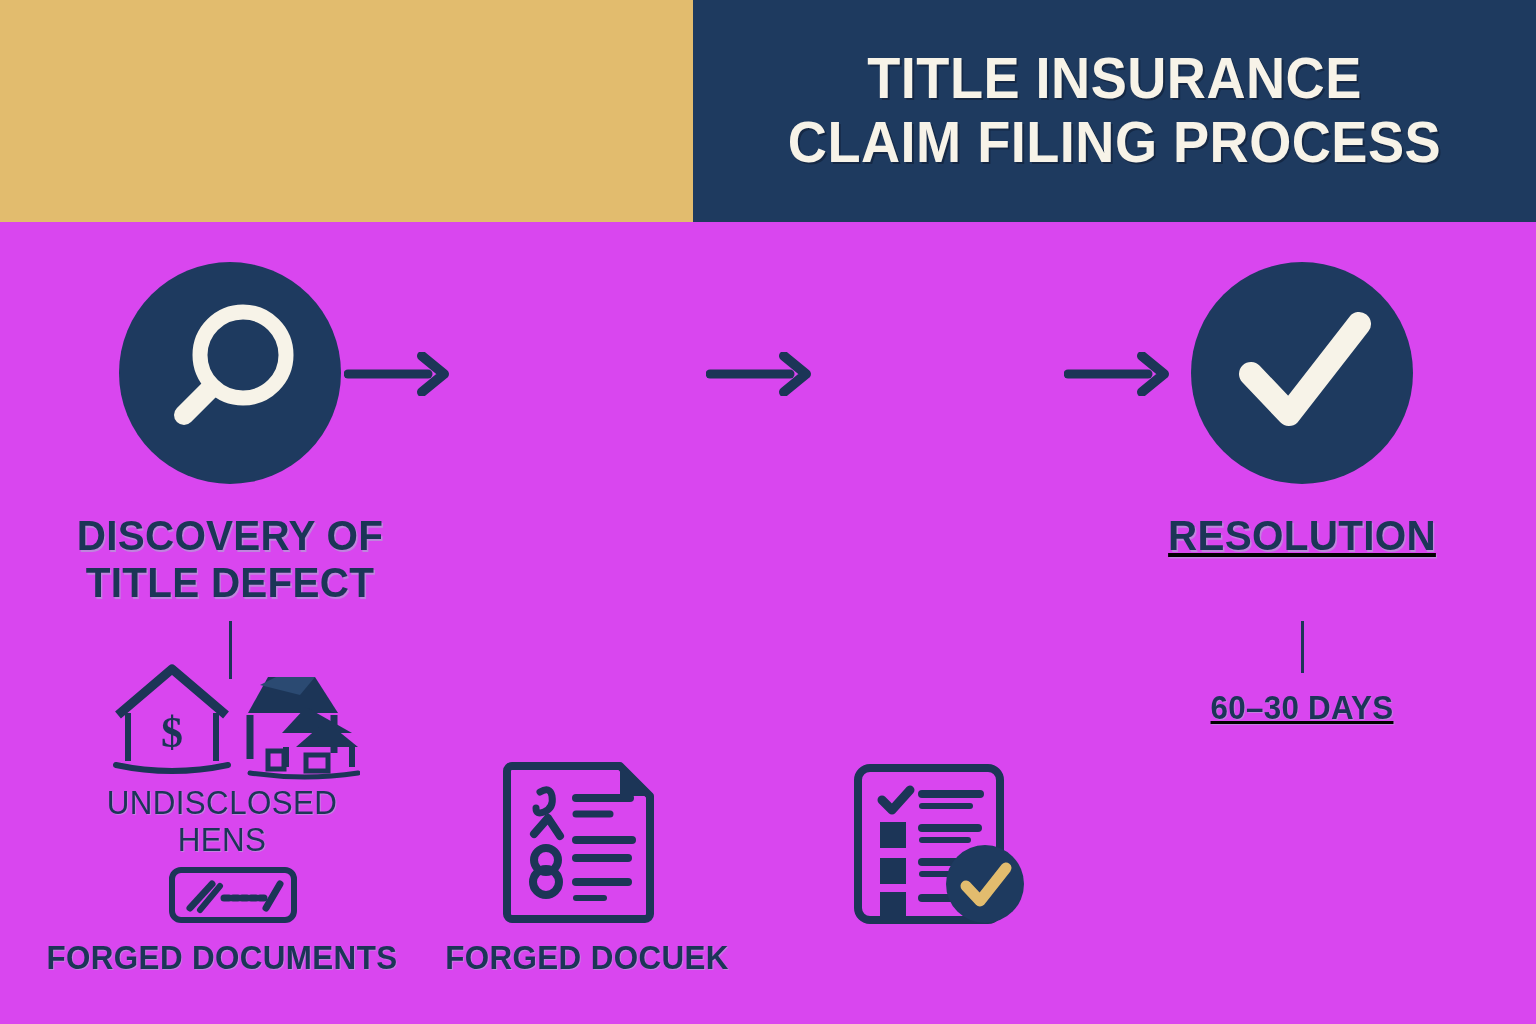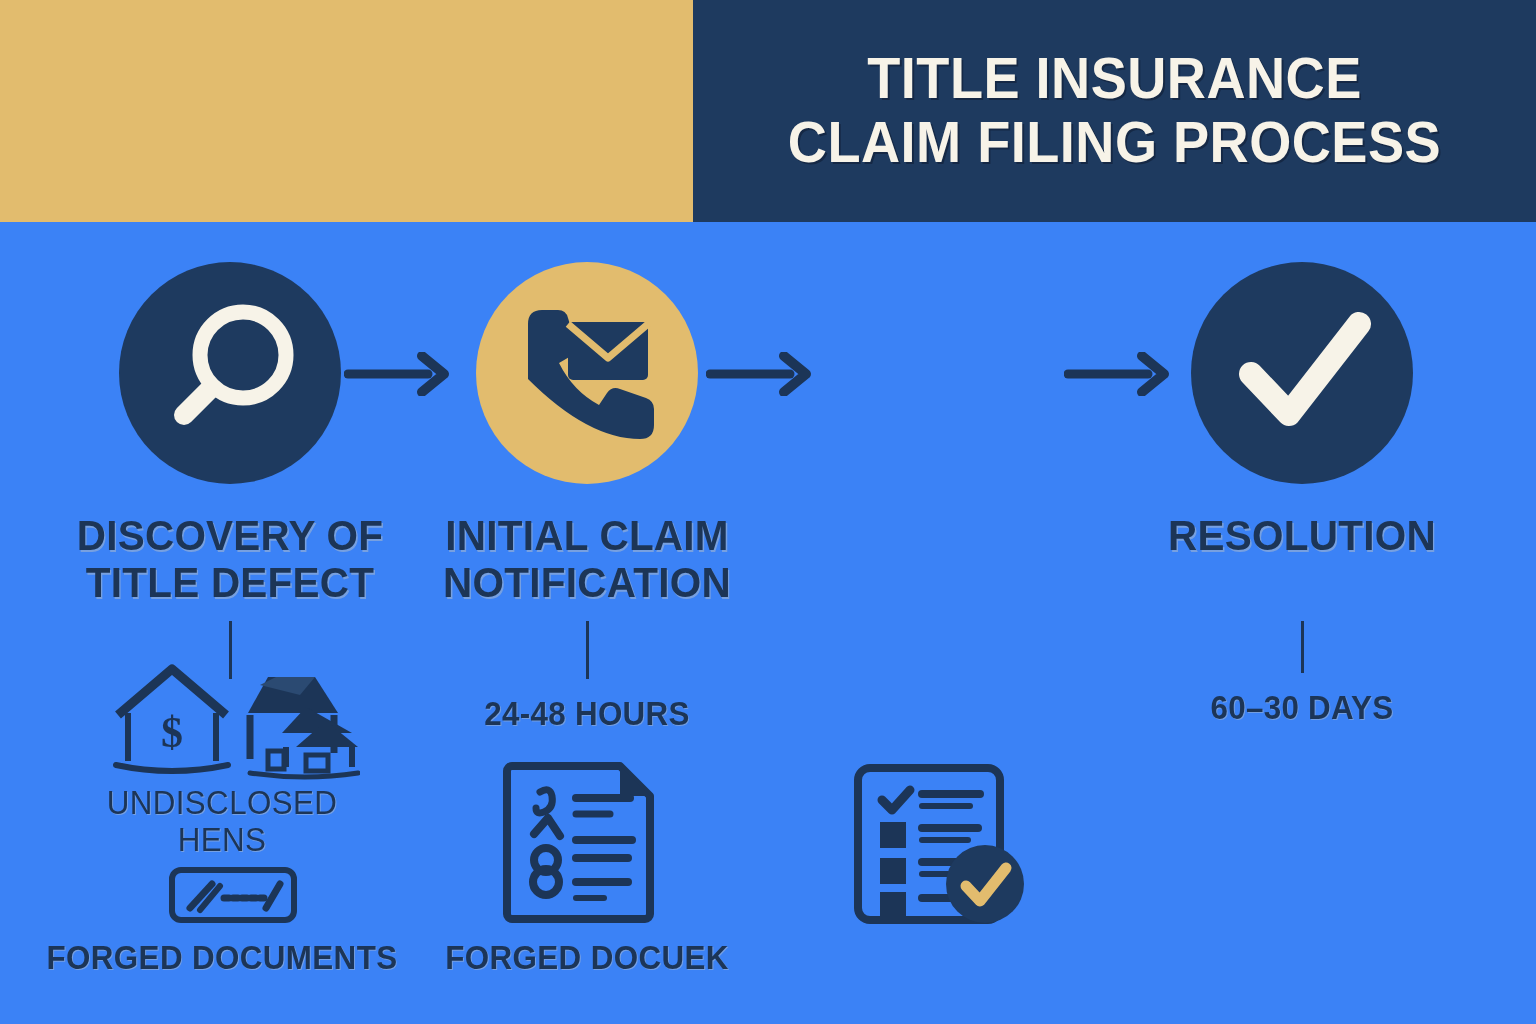--- a/index.html
+++ b/index.html
@@ -7,21 +7,21 @@
     padding: 0;
     background: #ffffff;
   }
   body {
     font-family: "Liberation Sans", sans-serif;
   }
   #canvas {
     position: relative;
     width: 1536px;
     height: 1024px;
-    background: #3b82f6;
+    background: #d946ef;
     overflow: hidden;
   }
 
   
   .header {
     position: absolute;
     top: 0; left: 0;
     width: 1536px;
     height: 222px;
   }
@@ -64,21 +64,21 @@
   
   .step {
     position: absolute;
     top: 262px;
     width: 340px;
     text-align: center;
   }
   .step-1 { left: 60px; }
   .step-2 { left: 417px; }
   .step-3 { left: 767px; }
-  .step-4 { left: 1132px; }
+  .step-4 { left: 1132px; text-decoration: underline; }
 
   .circle {
     width: 222px;
     height: 222px;
     border-radius: 50%;
     margin: 0 auto;
     position: relative;
   }
   .circle.navy { background: #1E3A5F; }
   .circle.gold { background: #E2BC6E; }
@@ -229,35 +229,20 @@
       <line x1="32" y1="44" x2="52" y2="20" stroke="#1C3557" stroke-width="6" stroke-linecap="round"></line>
       <line x1="56" y1="32" x2="96" y2="32" stroke="#1C3557" stroke-width="7" stroke-linecap="round" stroke-dasharray="5 4"></line>
       <line x1="98" y1="42" x2="112" y2="18" stroke="#1C3557" stroke-width="7" stroke-linecap="round"></line>
     </svg>
   </div>
 
   <div class="sub-label bold" style="position:absolute; left:32px; top:940px; width:380px; text-align:center;">
     <span class="line">FORGED DOCUMENTS</span>
   </div>
 
-  <div class="step step-2">
-    <div class="circle gold">
-      <svg width="222" height="222" viewBox="0 0 222 222">
-        <path d="M52 62 q0-14 14-14 h16 q8 0 10 8 l8 26 q2 8 -5 12 l-12 7 q14 28 40 42 l8 -12 q5 -7 13 -4 l26 9 q8 3 8 11 v16 q0 14 -14 14 q-52 0 -112 -60 q-0 -28 0 -55 z" fill="#1E3A5F"></path>
-        <rect x="92" y="60" width="80" height="58" rx="5" fill="#1E3A5F"></rect>
-        <polyline points="92,62 132,96 172,62" fill="none" stroke="#E2BC6E" stroke-width="7" stroke-linejoin="round"></polyline>
-      </svg>
-    </div>
-    <div class="step-label">
-      <span class="line">INITIAL CLAIM</span>
-      <span class="line">NOTIFICATION</span>
-    </div>
-    <div class="tick"></div>
-    <div class="duration">24-48 HOURS</div>
-  </div>
 
   <div class="art art-document">
     <svg width="165" height="165" viewBox="0 0 165 165">
       <path d="M12 8 h108 l30 30 v118 a5 5 0 0 1 -5 5 h-133 a5 5 0 0 1 -5 -5 v-143 a5 5 0 0 1 5 -5 z" fill="none" stroke="#1C3557" stroke-width="8" stroke-linejoin="round"></path>
       <path d="M120 8 l30 30 h-30 z" fill="#1C3557"></path>
       <path d="M40 34 q10 -6 12 4 q2 12 -8 16 q-8 3 -8 -4" fill="none" stroke="#1C3557" stroke-width="7" stroke-linecap="round"></path>
       <polyline points="34,76 48,60 60,78" fill="none" stroke="#1C3557" stroke-width="8" stroke-linecap="round" stroke-linejoin="round"></polyline>
       <circle cx="46" cy="102" r="12" fill="none" stroke="#1C3557" stroke-width="8"></circle>
       <circle cx="46" cy="124" r="13" fill="none" stroke="#1C3557" stroke-width="8"></circle>
       <line x1="76" y1="40" x2="130" y2="40" stroke="#1C3557" stroke-width="8" stroke-linecap="round"></line>

